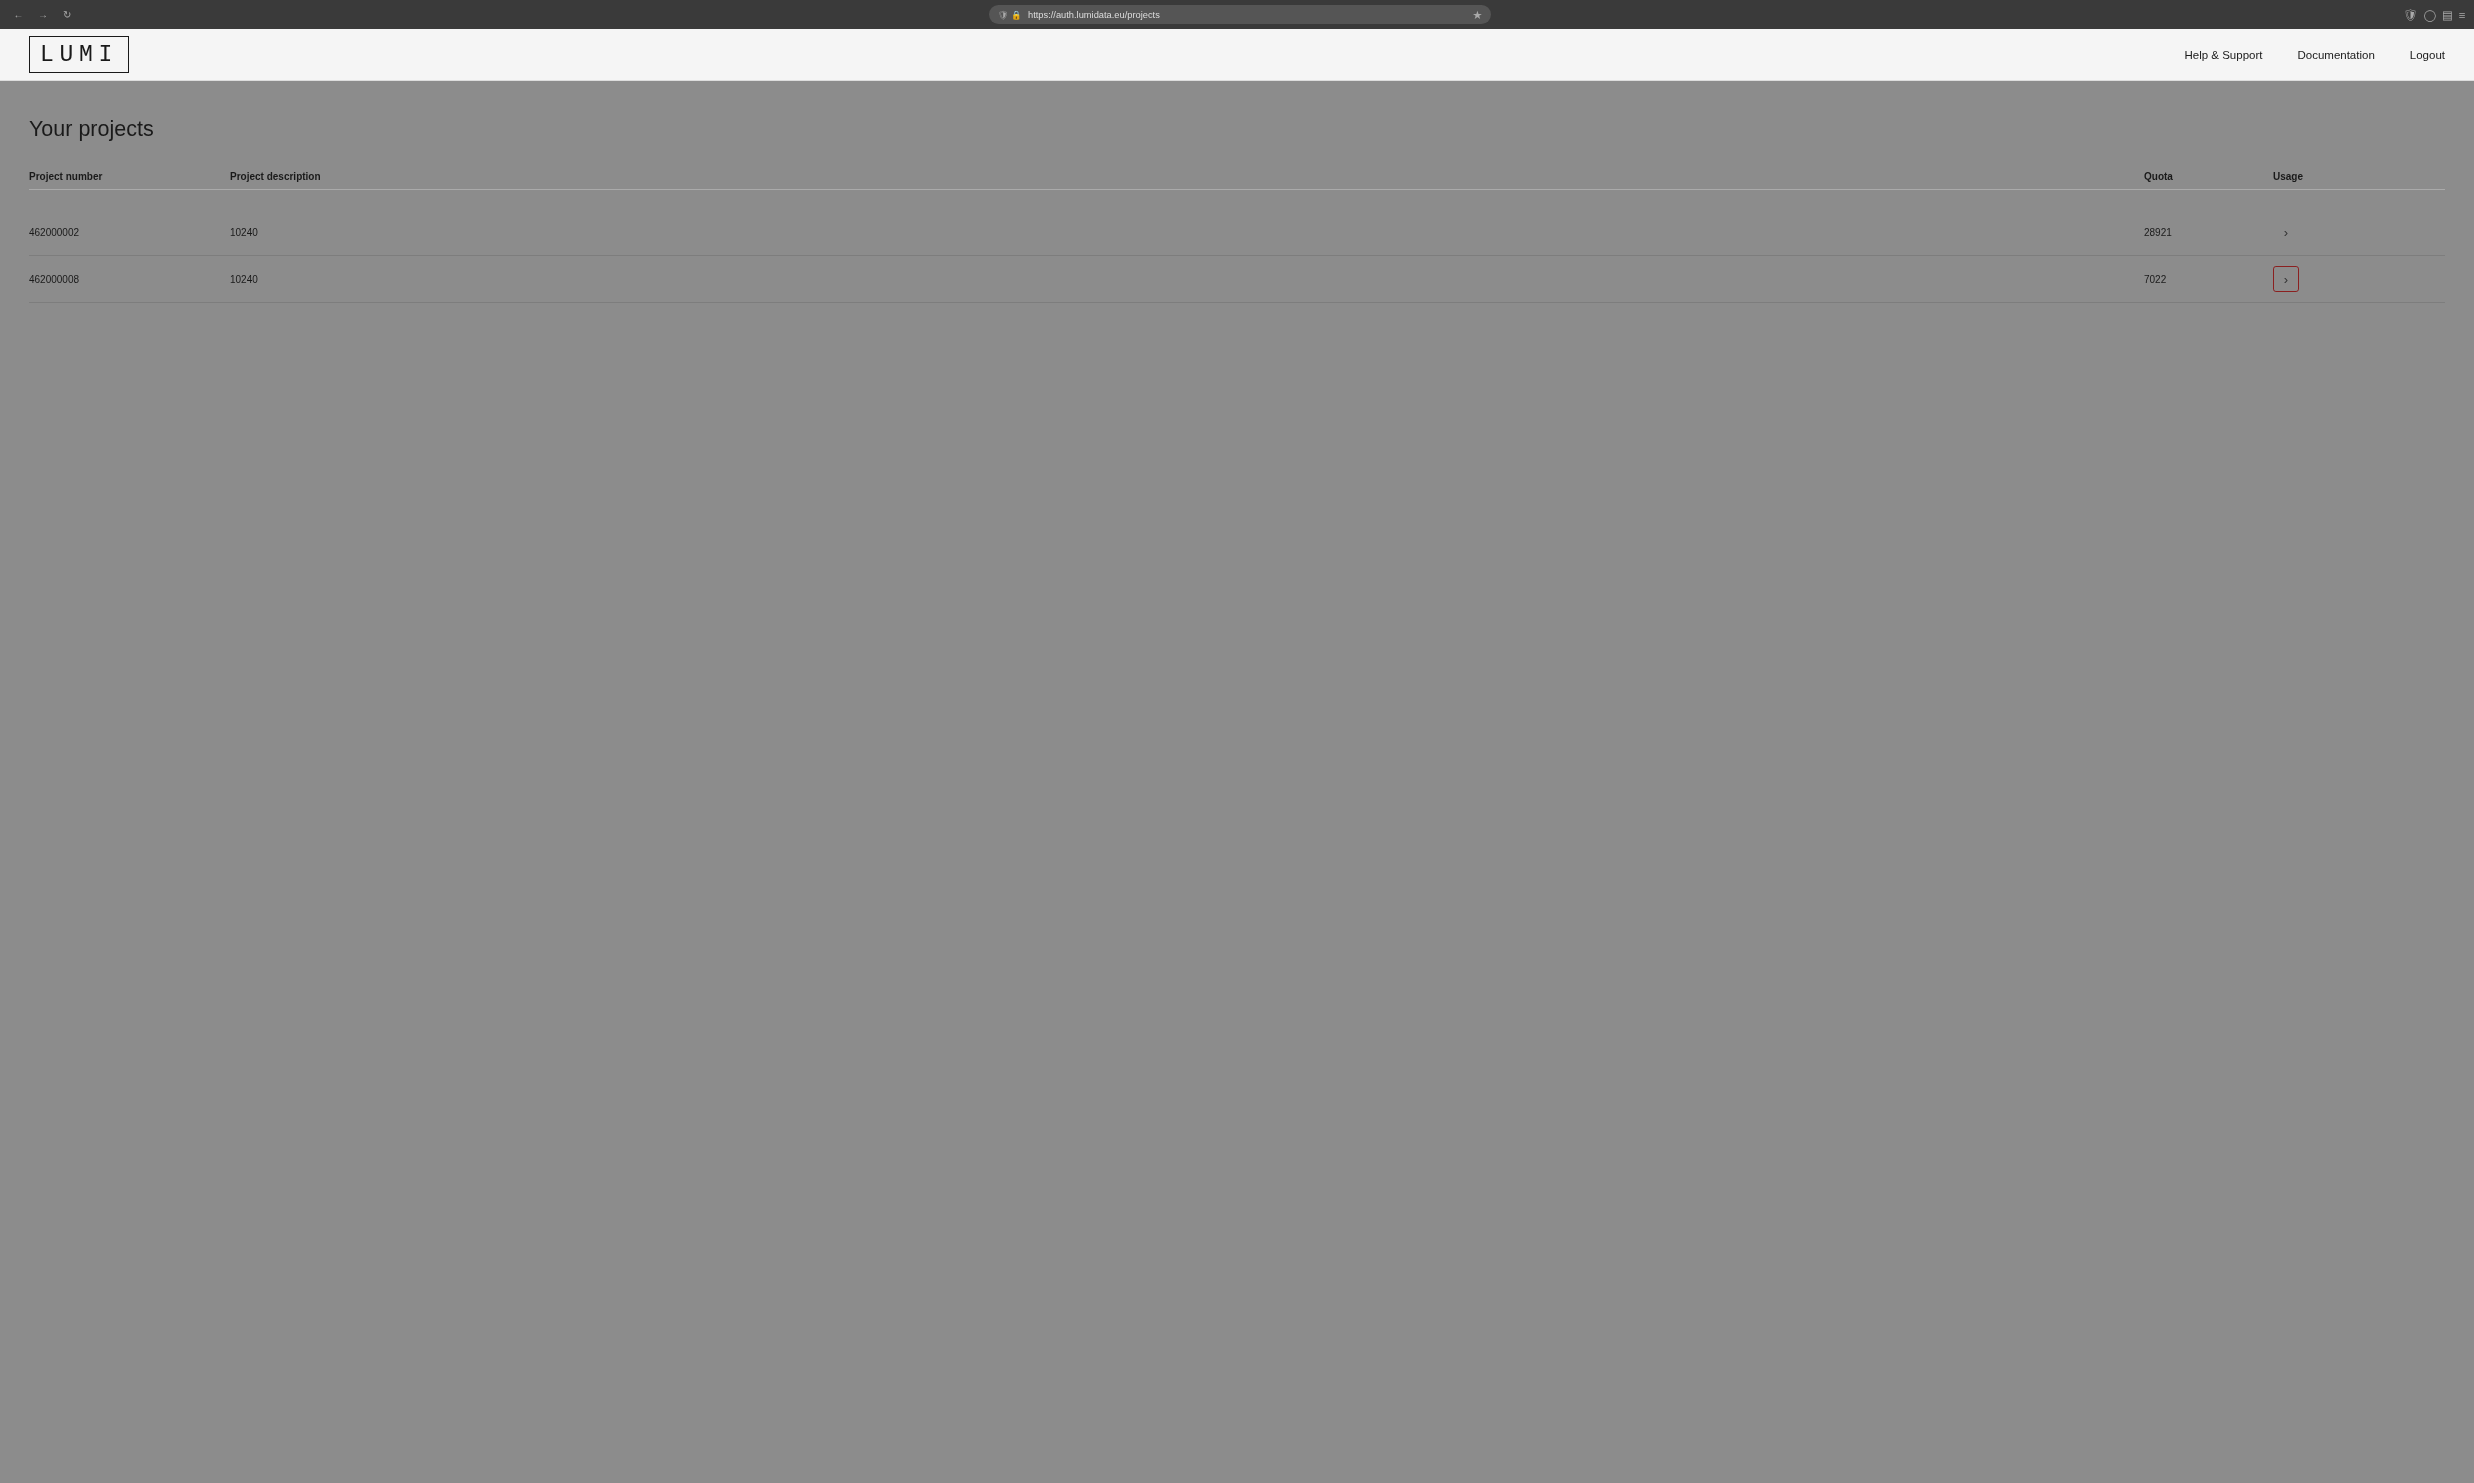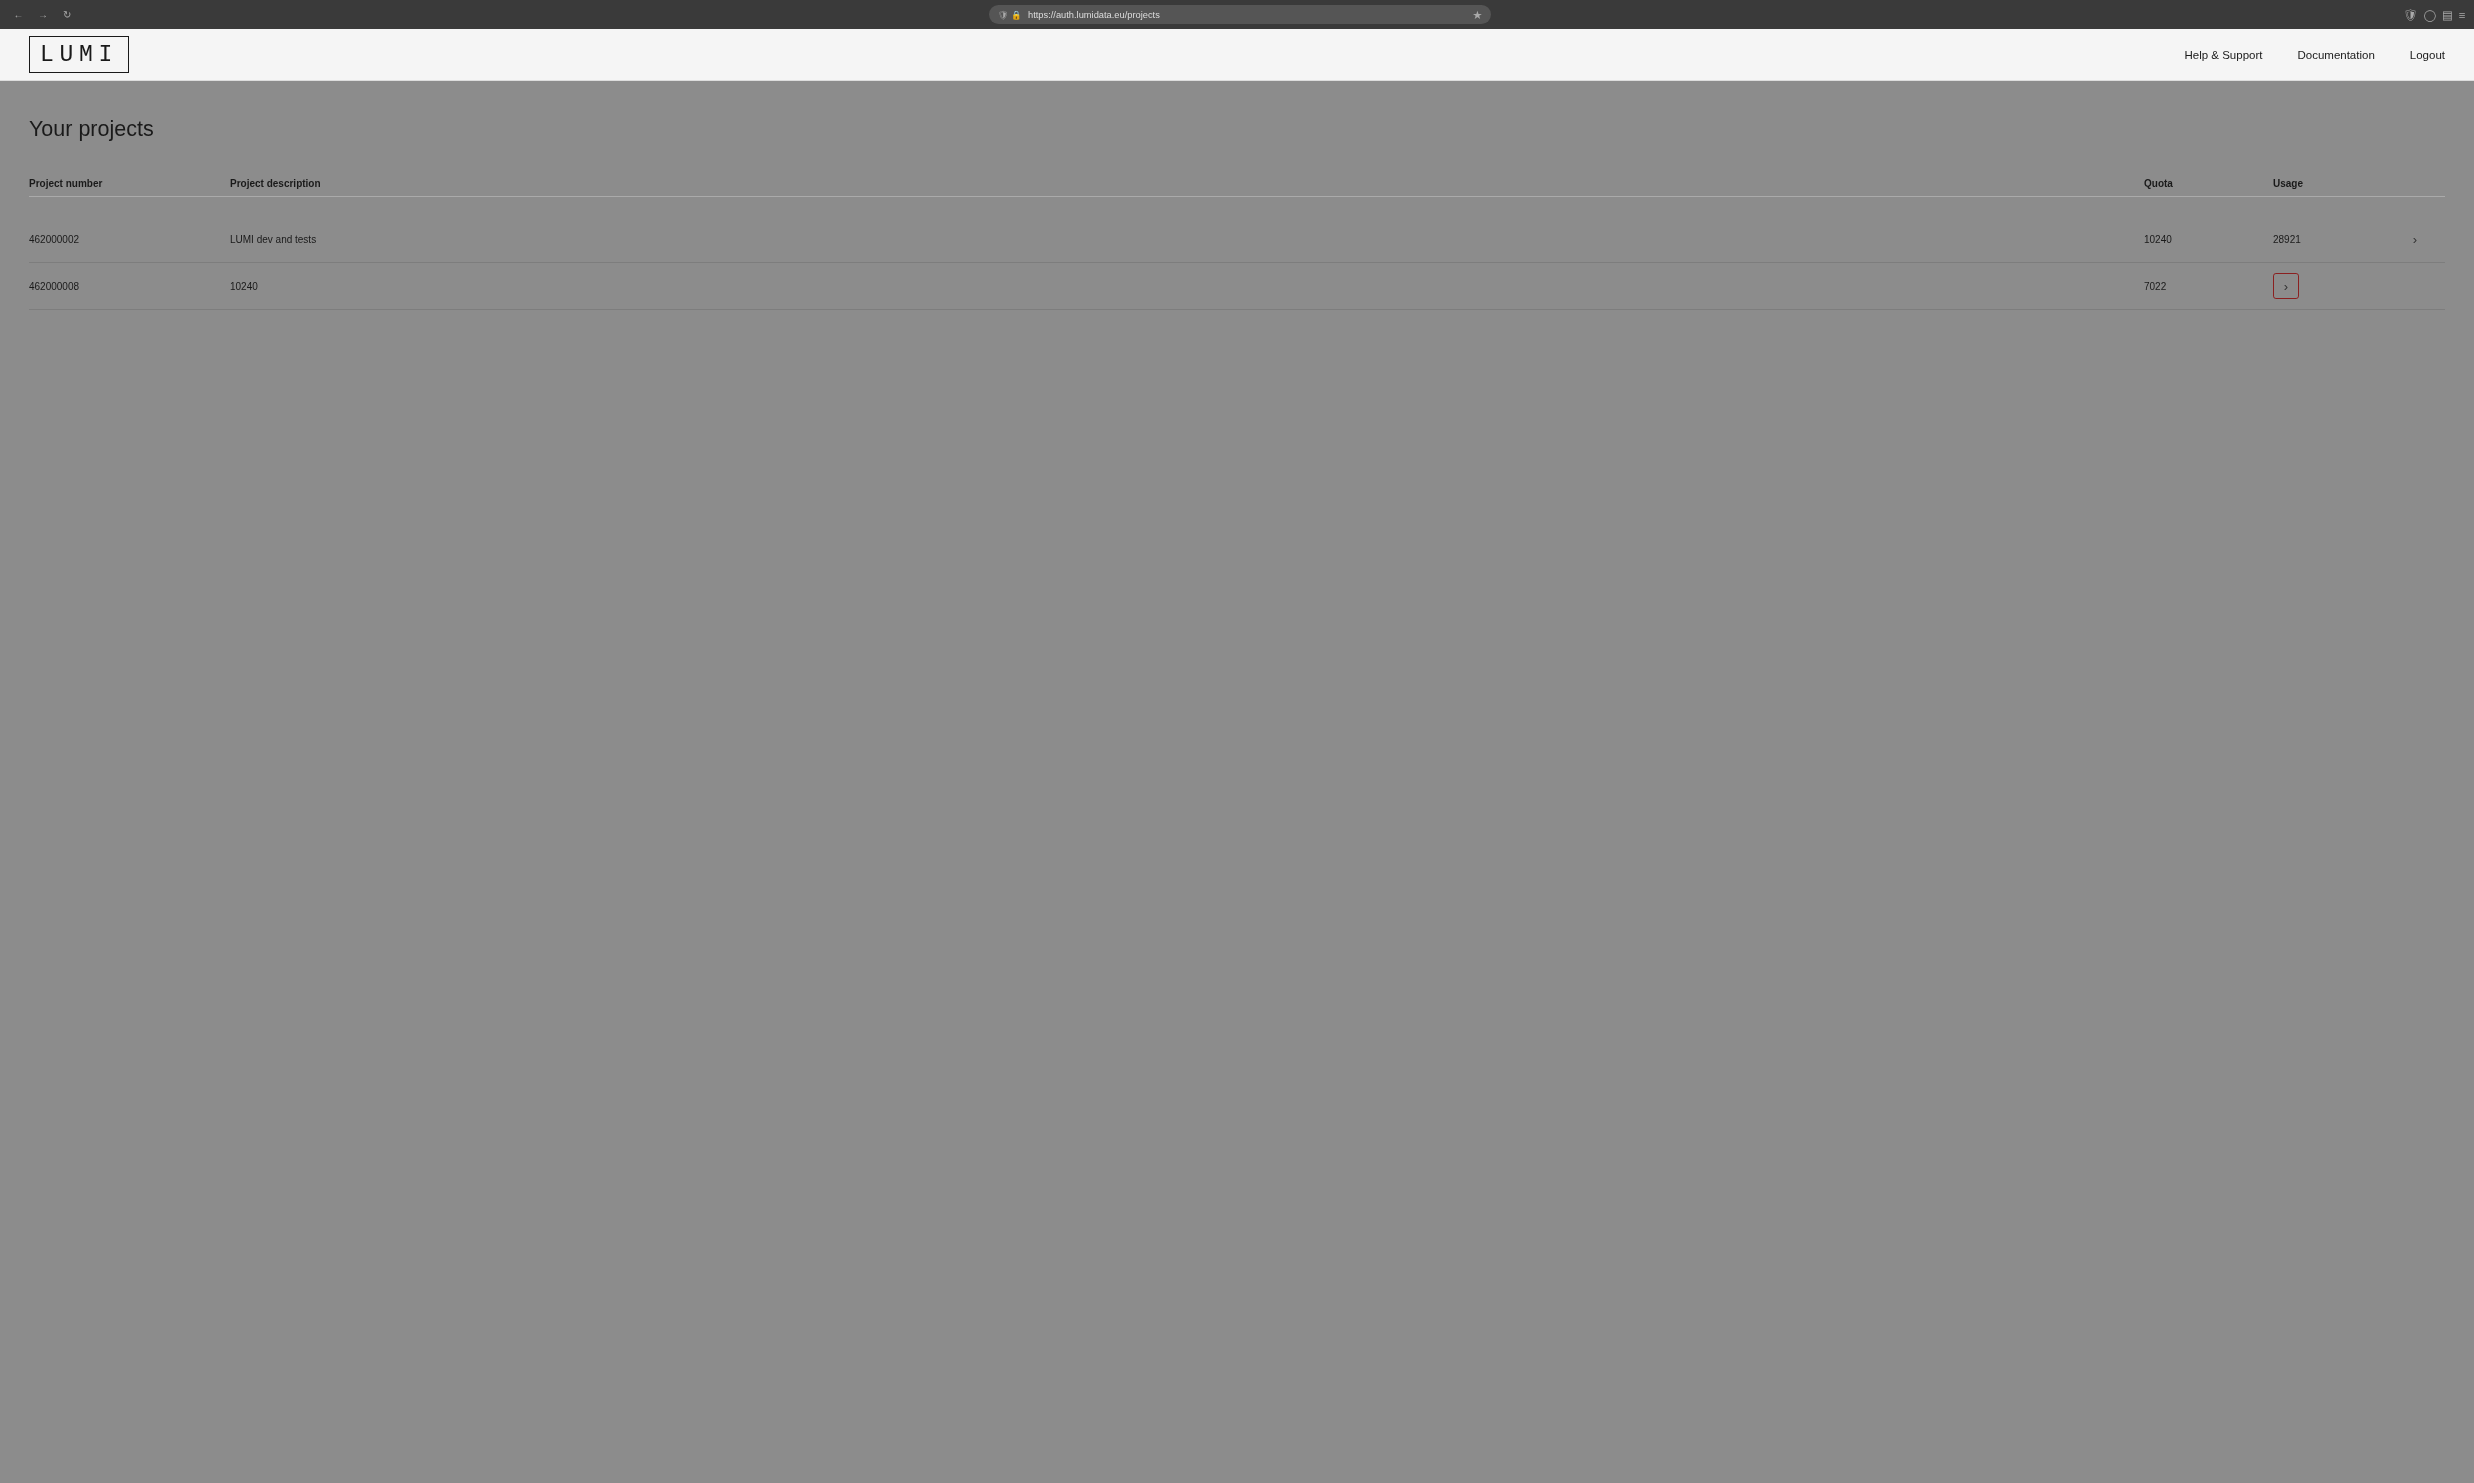--- a/index.html
+++ b/index.html
@@ -127,21 +127,21 @@
     
     .main-content {
       background-color: #8c8c8c;
       padding: 36px 29px;
     }
 
     .page-title {
       font-size: 21.5px;
       font-weight: 300;
       color: #1a1a1a;
-      margin-bottom: 29px;
+      margin-bottom: 22px;
     }
 
     .table-header {
       display: grid;
       grid-template-columns: 201px 1fr 129px 129px 43px;
       padding: 7.2px 0;
       border-bottom: 0.7px solid #aaa;
       margin-bottom: 19px;
     }
 
@@ -228,21 +228,20 @@
       <div class="table-header">
         <div class="table-header-cell">Project number</div>
         <div class="table-header-cell">Project description</div>
         <div class="table-header-cell">Quota</div>
         <div class="table-header-cell">Usage</div>
         <div class="table-header-cell"></div>
       </div>
 
       <div class="table-row">
         <div class="table-cell">462000002</div>
-        <div class="table-cell">LUMI dev and tests</div>
         <div class="table-cell">10240</div>
         <div class="table-cell">28921</div>
         <div class="table-cell">
           <button class="row-action-btn">›</button>
         </div>
       </div>
 
       <div class="table-row">
         <div class="table-cell">462000008</div>
         <div class="table-cell">10240</div>

